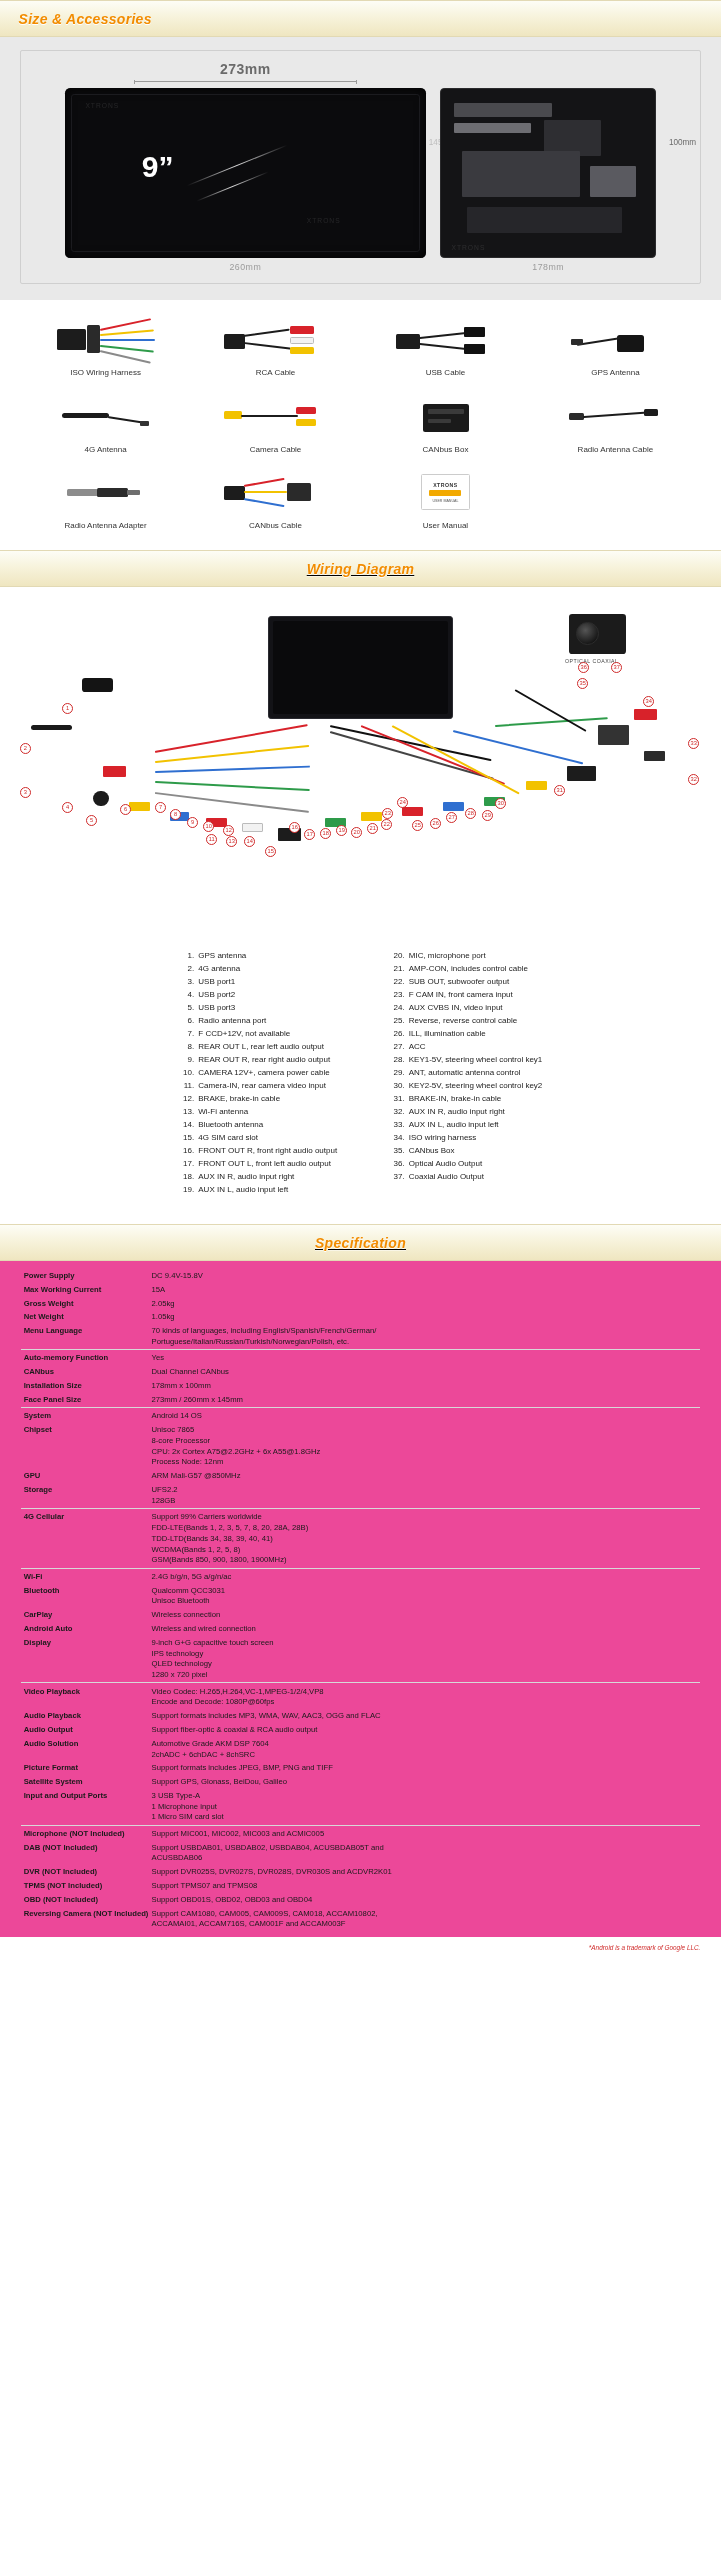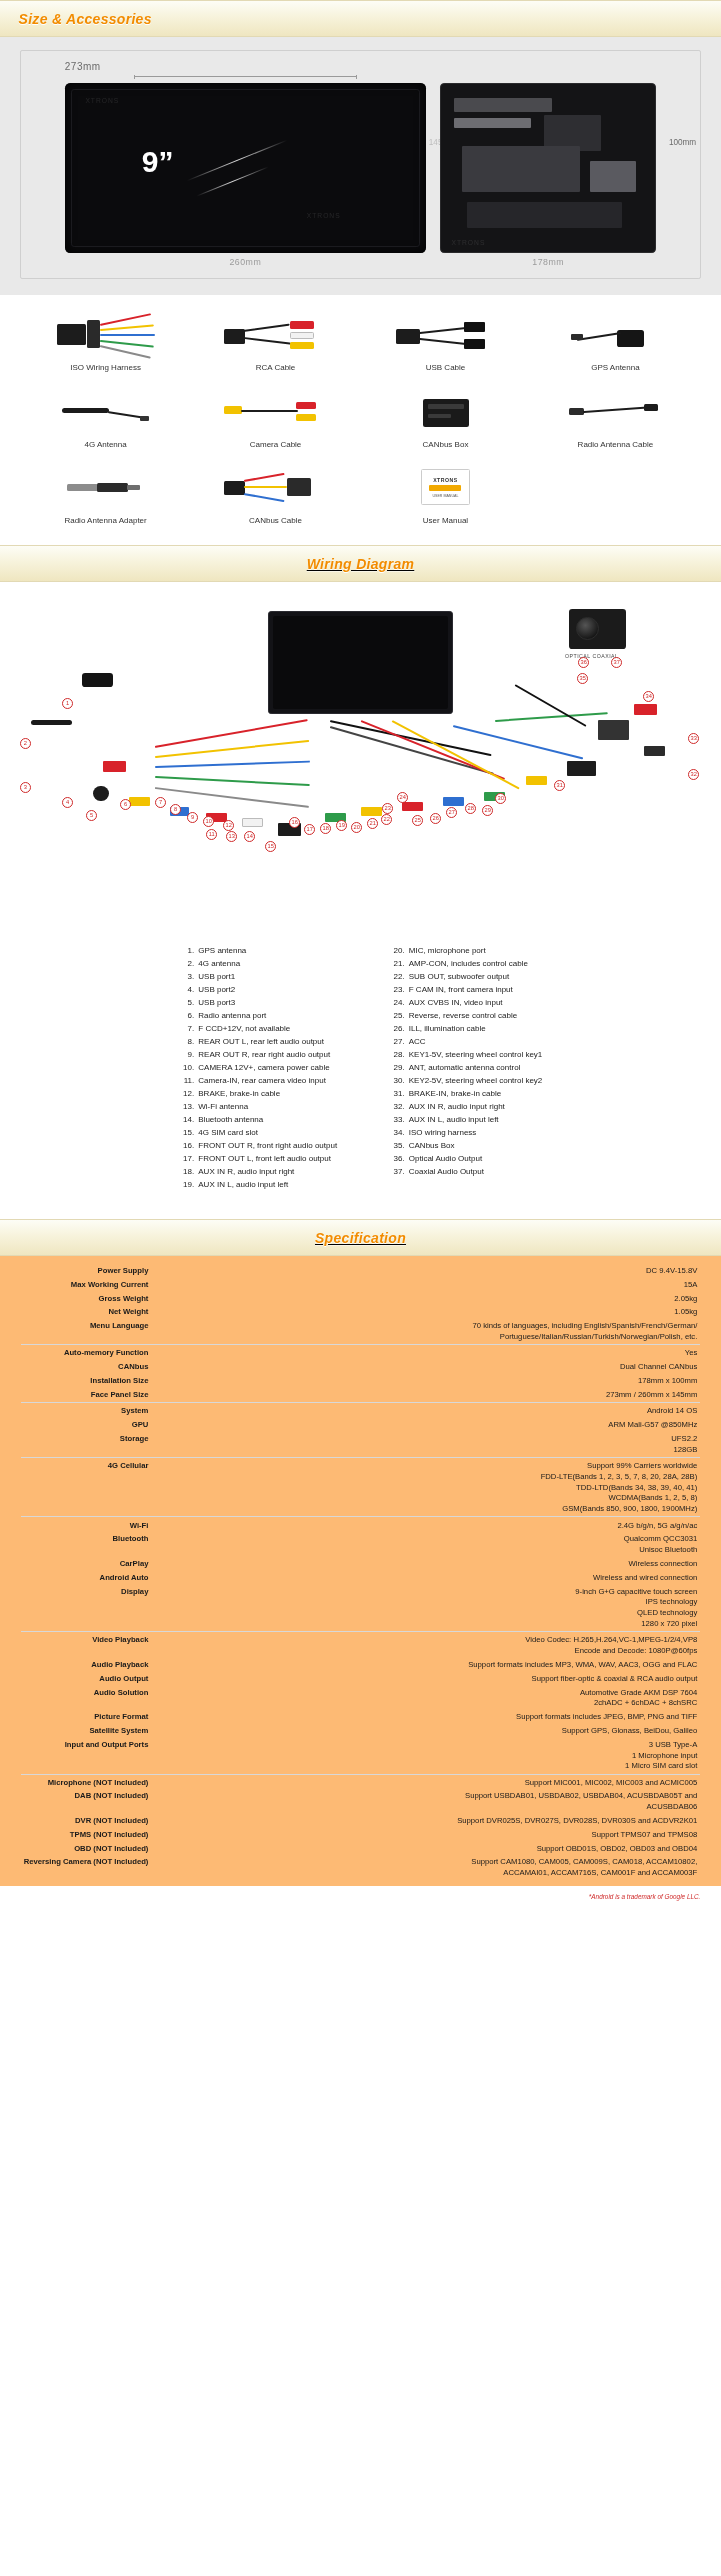--- a/index.html
+++ b/index.html
@@ -53,25 +53,27 @@
     display: flex;
     gap: 14.4px;
     justify-content: center;
     align-items: flex-start;
   }
   .dev-front {
     position: relative;
     width: 361px;
   }
   .dim-top {
+    text-align: center;
     color: #6b6b6b;
-    font-size: 10px;
+    font-size: 14px;
     letter-spacing: 0.5px;
     margin-bottom: 4.1px;
     position: relative;
+    font-weight: bold;
   }
   .dim-line {
     position: relative;
     height: 5.2px;
     margin: 0 auto 2.1px auto;
     width: 222px;
     border-top: 0.5px solid #9a9a9a;
   }
   .dim-line:before, .dim-line:after {
     content: "";
@@ -267,22 +269,21 @@
     color: #222;
     line-height: 13px;
     white-space: nowrap;
   }
   .legend li span.num { display: inline-block; width: 15.5px; text-align: right; margin-right: 4.1px; }
 
   
   .spec-wrap {
     width: 721px;
     padding: 8.2px 20.6px 5.2px 20.6px;
-    background: #fdba74;
-    text-align: right;
+    background: #ec4899;
   }
   table.spec {
     width: 100%;
     border-collapse: collapse;
     font-size: 7.7px;
     color: #1a1a1a;
   }
   table.spec td {
     vertical-align: top;
     padding: 1.5px 3.1px 1.5px 0;
@@ -684,20 +685,29 @@
               <div class="muted-line">273mm / 260mm x 145mm</div>
             </td>
           </tr>
           <tr class="sep">
             <td class="k">System</td>
             <td>
               <div class="muted-line">Android 14 OS</div>
             </td>
           </tr>
           <tr>
+            <td class="k">Chipset</td>
+            <td>
+              <div class="muted-line">Unisoc 7865</div>
+              <div class="muted-line">8-core Processor</div>
+              <div class="muted-line">CPU: 2x Cortex A75@2.2GHz + 6x A55@1.8GHz</div>
+              <div class="muted-line">Process Node: 12nm</div>
+            </td>
+          </tr>
+          <tr>
             <td class="k">GPU</td>
             <td>
               <div class="muted-line">ARM Mali-G57 @850MHz</div>
             </td>
           </tr>
           <tr>
             <td class="k">Storage</td>
             <td>
               <div class="muted-line">UFS2.2</div>
               <div class="muted-line">128GB</div>

